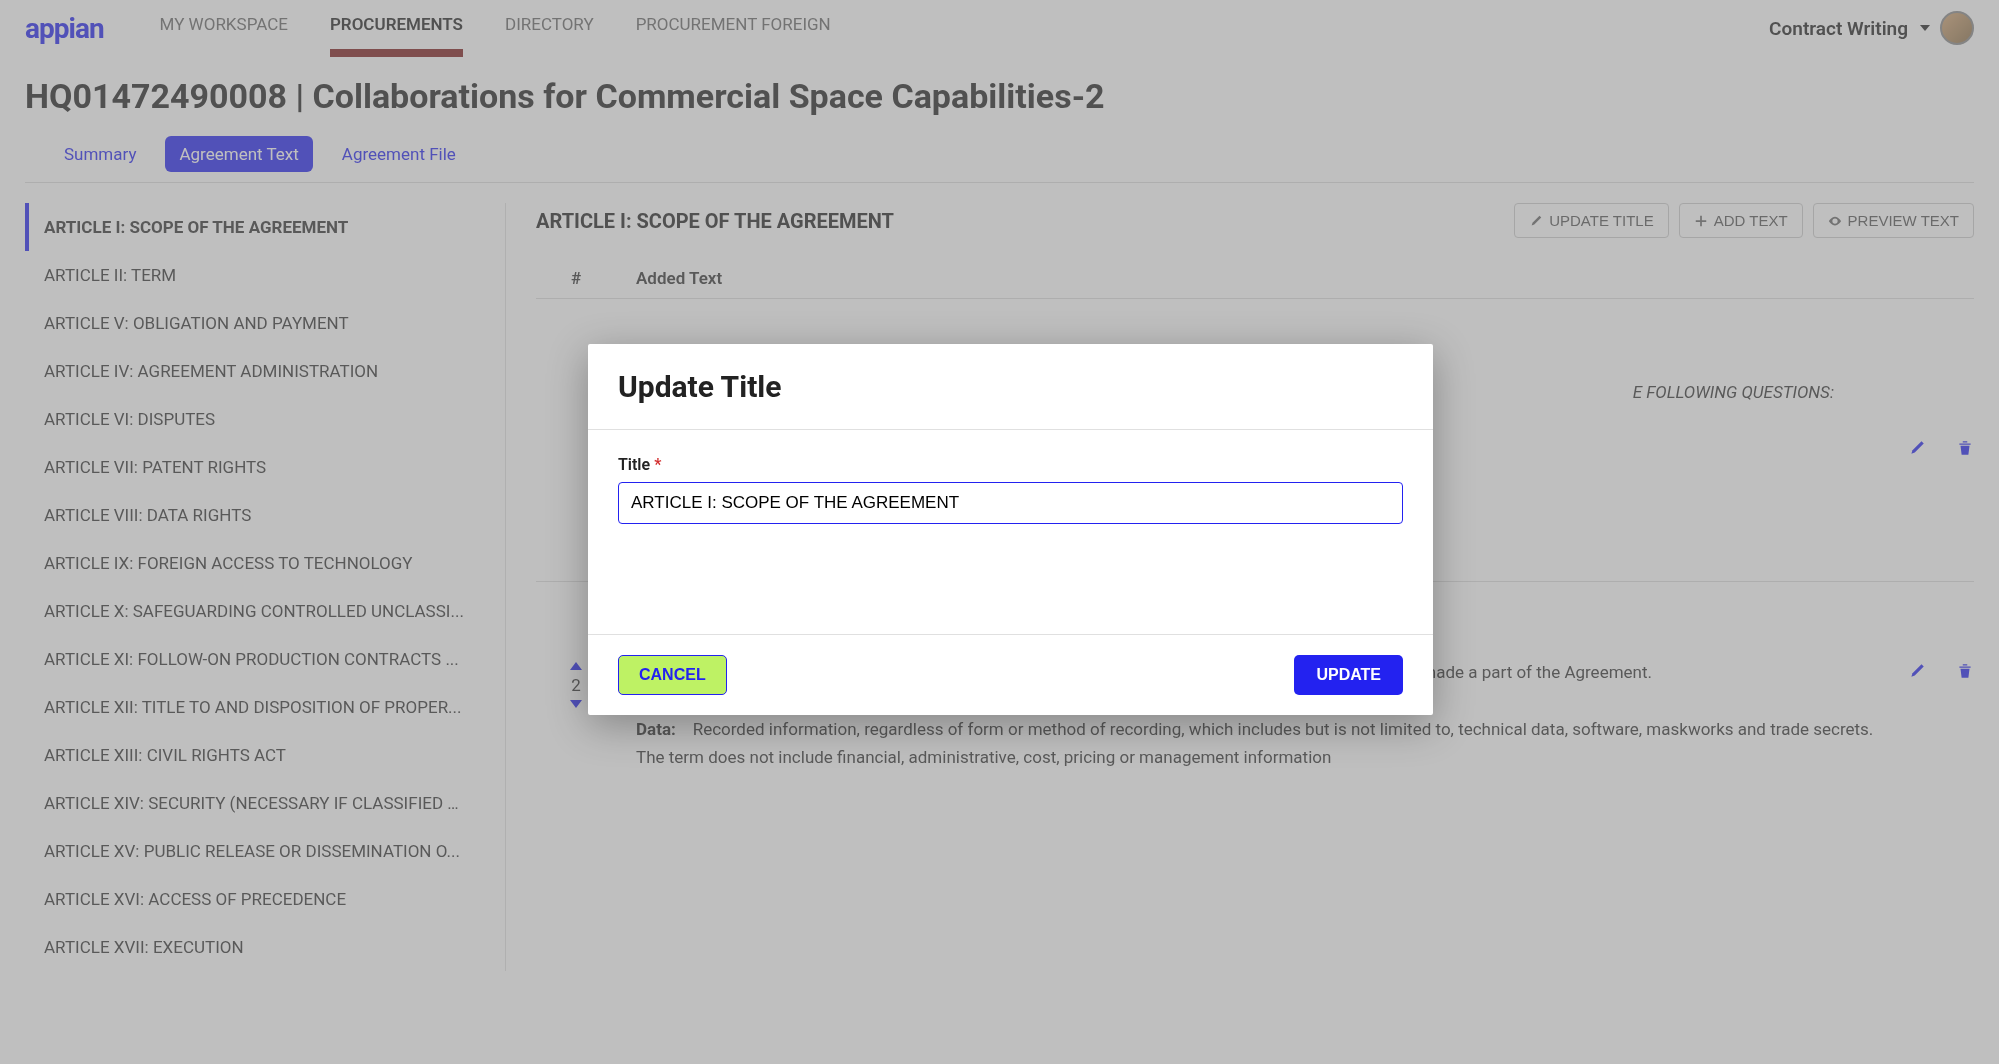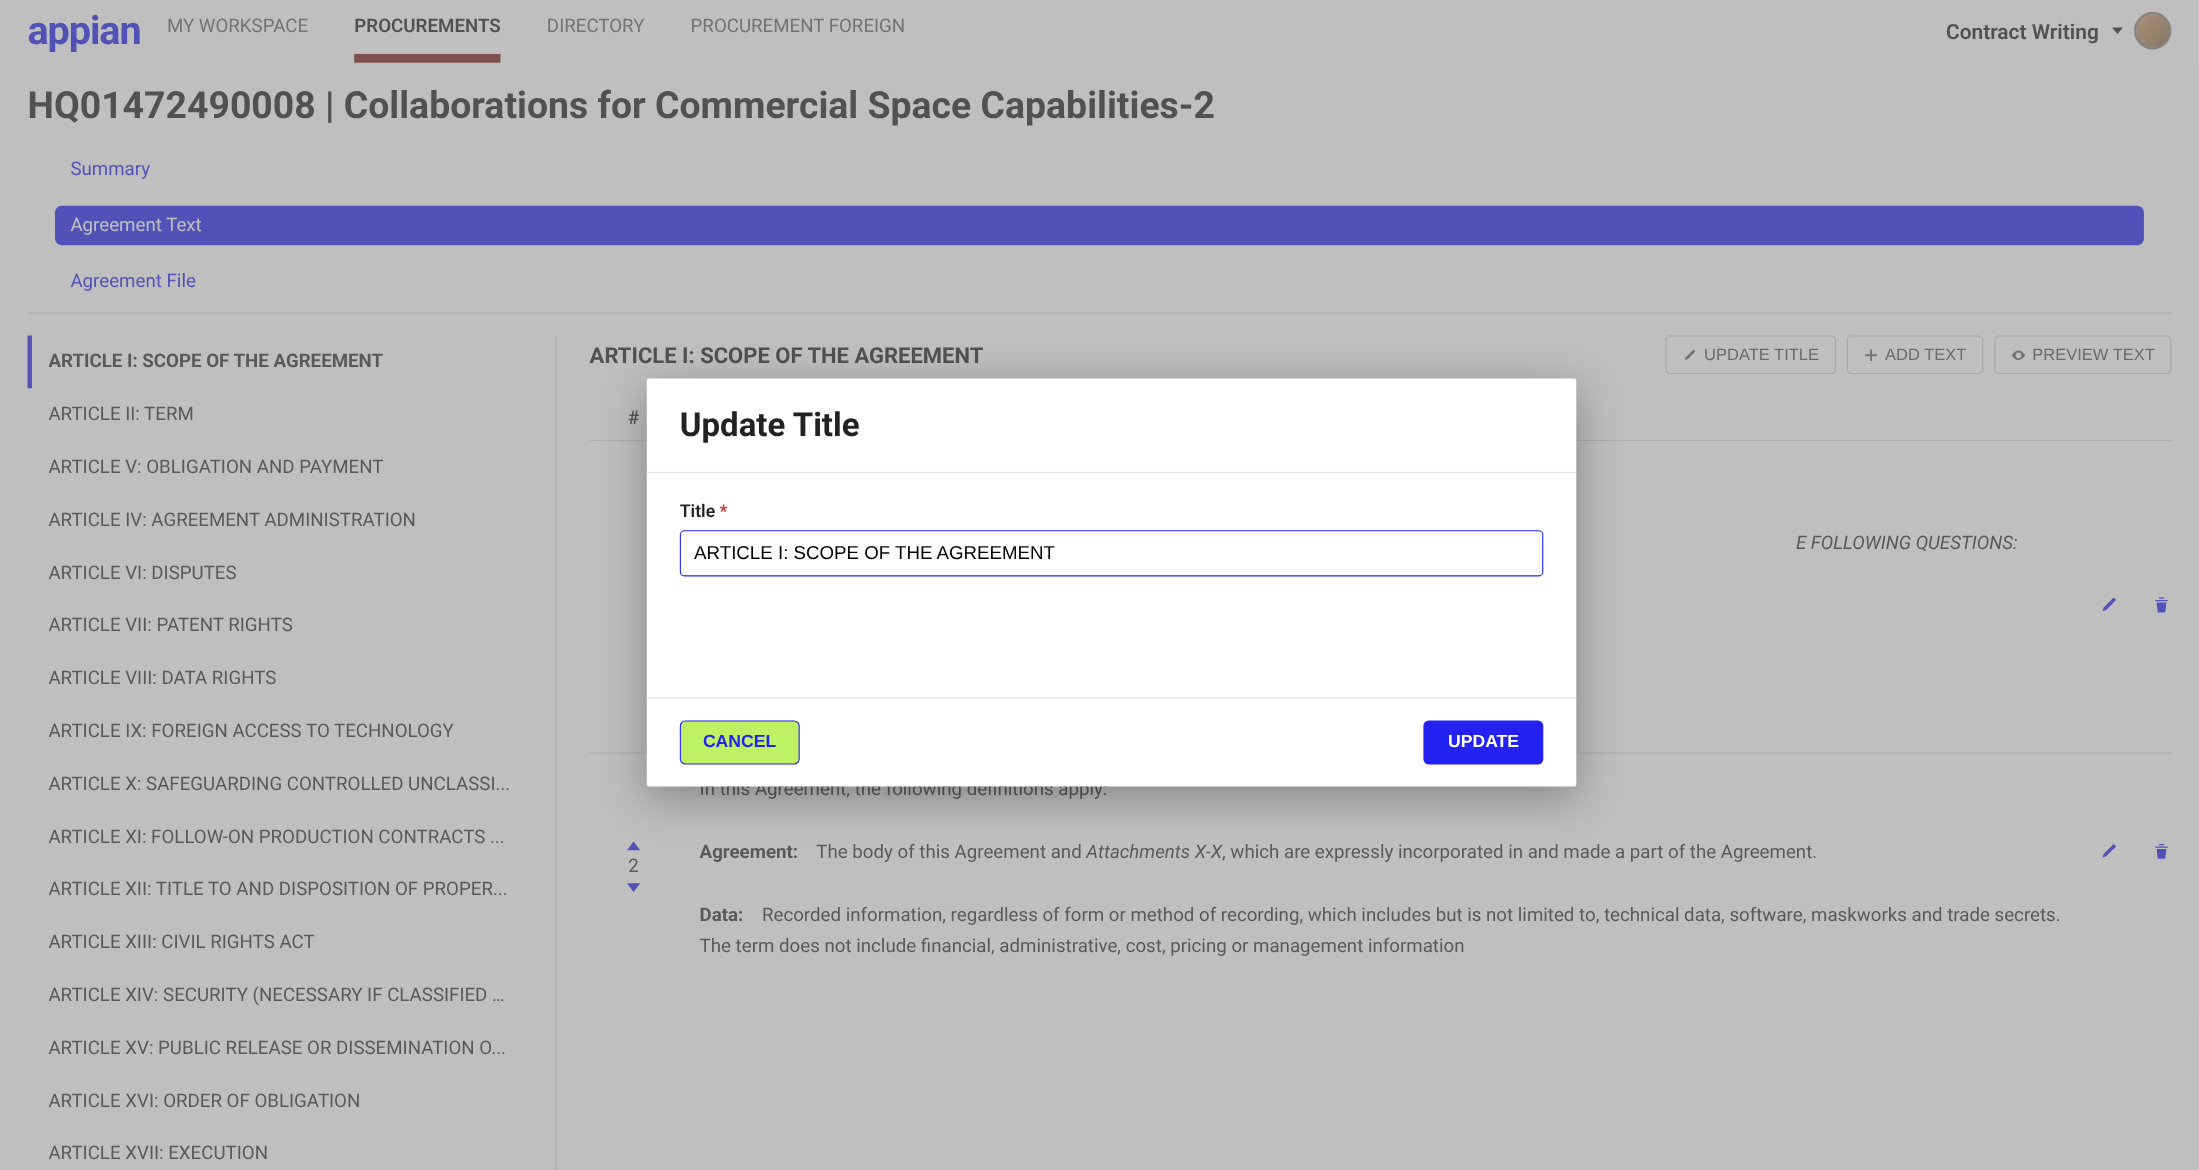--- a/index.html
+++ b/index.html
@@ -25,25 +25,25 @@
       z-index: 10;
     }
     .top-nav {
       display: flex;
       align-items: center;
       padding: 0 25px;
       height: 56px;
       background: #fff;
     }
     .logo {
-      font-size: 36px;
+      font-size: 28px;
       font-weight: 700;
       color: #2322f0;
       letter-spacing: -1px;
-      margin-right: 24px;
+      margin-right: 56px;
     }
     .nav-links {
       display: flex;
       gap: 42px;
       flex: 1;
     }
     .nav-link {
       font-size: 17px;
       color: #666;
       text-decoration: none;
@@ -86,21 +86,20 @@
       font-weight: 700;
       color: #222;
       padding: 20px 25px 10px;
     }
     .tabs {
       display: flex;
       gap: 15px;
       padding: 10px 25px;
       border-bottom: 1px solid #ddd;
       margin: 0 25px;
-      flex-direction: column;
     }
     .tab {
       padding: 8px 14px;
       font-size: 17px;
       color: #2322f0;
       cursor: pointer;
       border-radius: 6px;
     }
     .tab.active {
       background: #2322f0;
@@ -346,21 +345,21 @@
     <div class="sidebar-item">ARTICLE VI: DISPUTES</div>
     <div class="sidebar-item">ARTICLE VII: PATENT RIGHTS</div>
     <div class="sidebar-item">ARTICLE VIII: DATA RIGHTS</div>
     <div class="sidebar-item">ARTICLE IX: FOREIGN ACCESS TO TECHNOLOGY</div>
     <div class="sidebar-item">ARTICLE X: SAFEGUARDING CONTROLLED UNCLASSI...</div>
     <div class="sidebar-item">ARTICLE XI: FOLLOW-ON PRODUCTION CONTRACTS ...</div>
     <div class="sidebar-item">ARTICLE XII: TITLE TO AND DISPOSITION OF PROPER...</div>
     <div class="sidebar-item">ARTICLE XIII: CIVIL RIGHTS ACT</div>
     <div class="sidebar-item">ARTICLE XIV: SECURITY (NECESSARY IF CLASSIFIED M...</div>
     <div class="sidebar-item">ARTICLE XV: PUBLIC RELEASE OR DISSEMINATION O...</div>
-    <div class="sidebar-item">ARTICLE XVI: ORDER OF OBLIGATION</div>
+    <div class="sidebar-item">ARTICLE XVI: ACCESS OF PRECEDENCE</div>
     <div class="sidebar-item">ARTICLE XVII: EXECUTION</div>
   </div>
 
   <div class="main-panel">
     <div class="panel-header">
       <div class="panel-title">ARTICLE I: SCOPE OF THE AGREEMENT</div>
       <div class="panel-actions">
         <button class="action-btn">
           <svg class="icon-svg" viewBox="0 0 16 16">
               <path fill="#666" d="M12 2l2 2-8 8-3 1 1-3 8-8z"></path>

